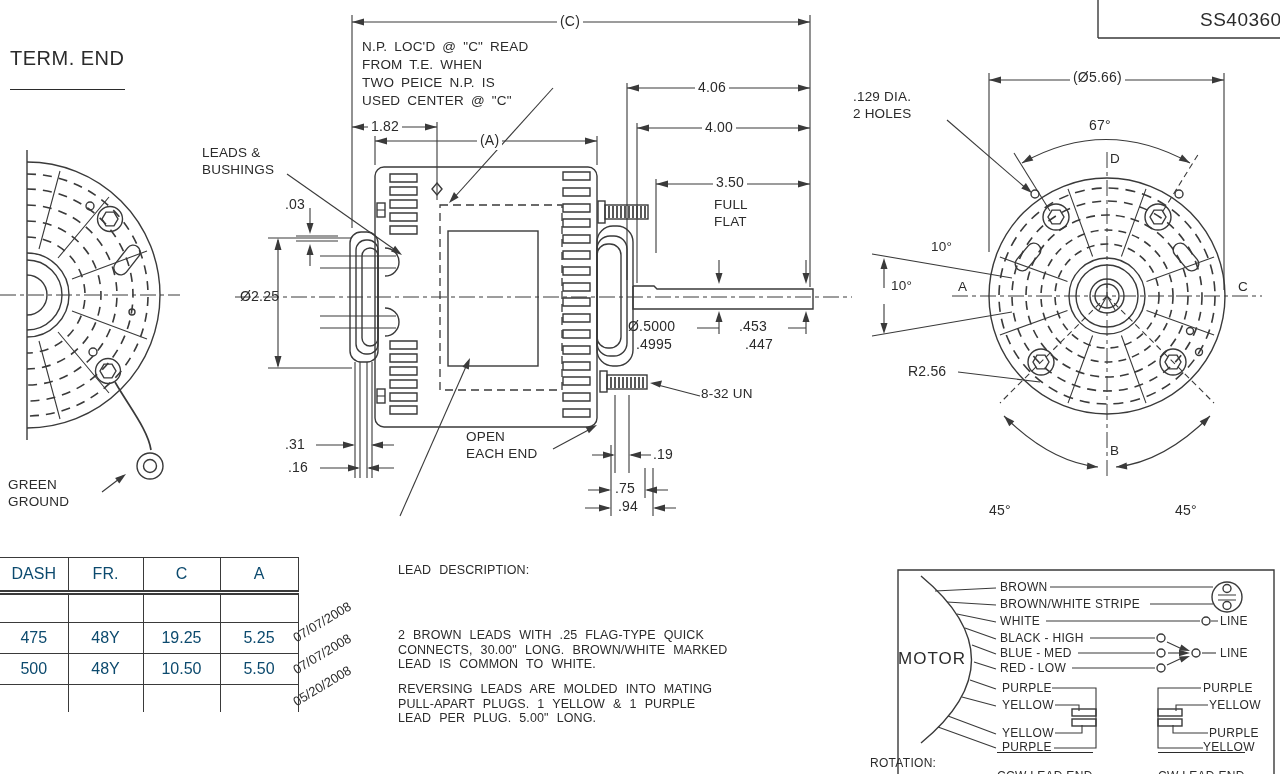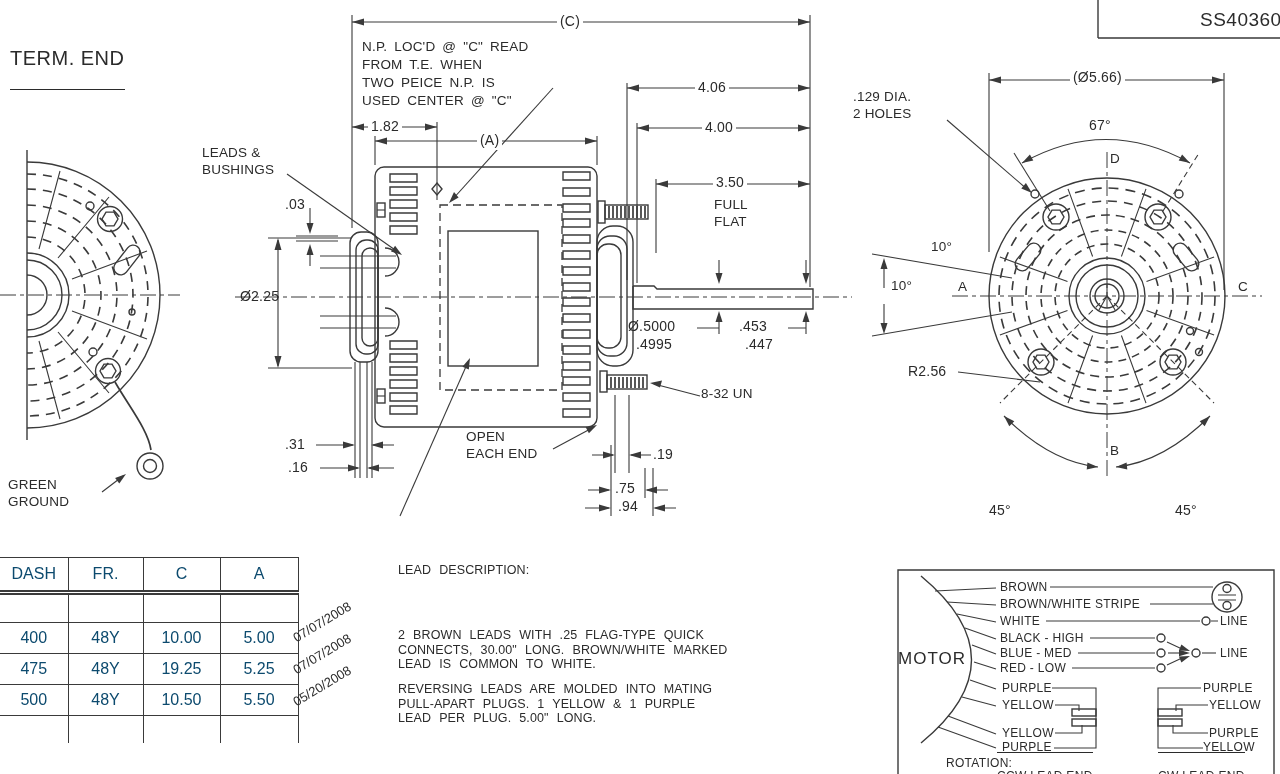--- a/index.html
+++ b/index.html
@@ -325,26 +325,20 @@
     <th>C</th>
     <th>A</th>
   </tr>
   <tr style="height:30px">
     <td class="c0"></td>
           <td></td>
           <td></td>
           <td></td>
   </tr>
   <tr style="height:31px">
-    <td class="c0">400</td>
-          <td>48Y</td>
-          <td>10.00</td>
-          <td>5.00</td>
-  </tr>
-  <tr style="height:31px">
     <td class="c0">475</td>
           <td>48Y</td>
           <td>19.25</td>
           <td>5.25</td>
   </tr>
   <tr style="height:31px">
     <td class="c0">500</td>
           <td>48Y</td>
           <td>10.50</td>
           <td>5.50</td>
@@ -379,17 +373,17 @@
 <span class="lbl wire" style="left:1002px;top:681px">PURPLE</span>
 <span class="lbl wire" style="left:1002px;top:698px">YELLOW</span>
 <span class="lbl wire" style="left:1002px;top:726px">YELLOW</span>
 <span class="lbl wire" style="left:1002px;top:740px">PURPLE</span>
 <span class="lbl wire" style="left:1220px;top:614px">LINE</span>
 <span class="lbl wire" style="left:1220px;top:646px">LINE</span>
 <span class="lbl wire" style="left:1203px;top:681px">PURPLE</span>
 <span class="lbl wire" style="left:1209px;top:698px">YELLOW</span>
 <span class="lbl wire" style="left:1209px;top:726px">PURPLE</span>
 <span class="lbl wire" style="left:1203px;top:740px">YELLOW</span>
-<span class="lbl wire" style="left:946px;top:756px">ROTATION:</span>
+<span class="lbl wire" style="left:870px;top:756px">ROTATION:</span>
 <span class="lbl wire ovl" style="left:997px;top:752px">CCW LEAD END</span>
 <span class="lbl wire ovl" style="left:1158px;top:752px">CW LEAD END</span>
 
 </div>
 
 </body></html>

